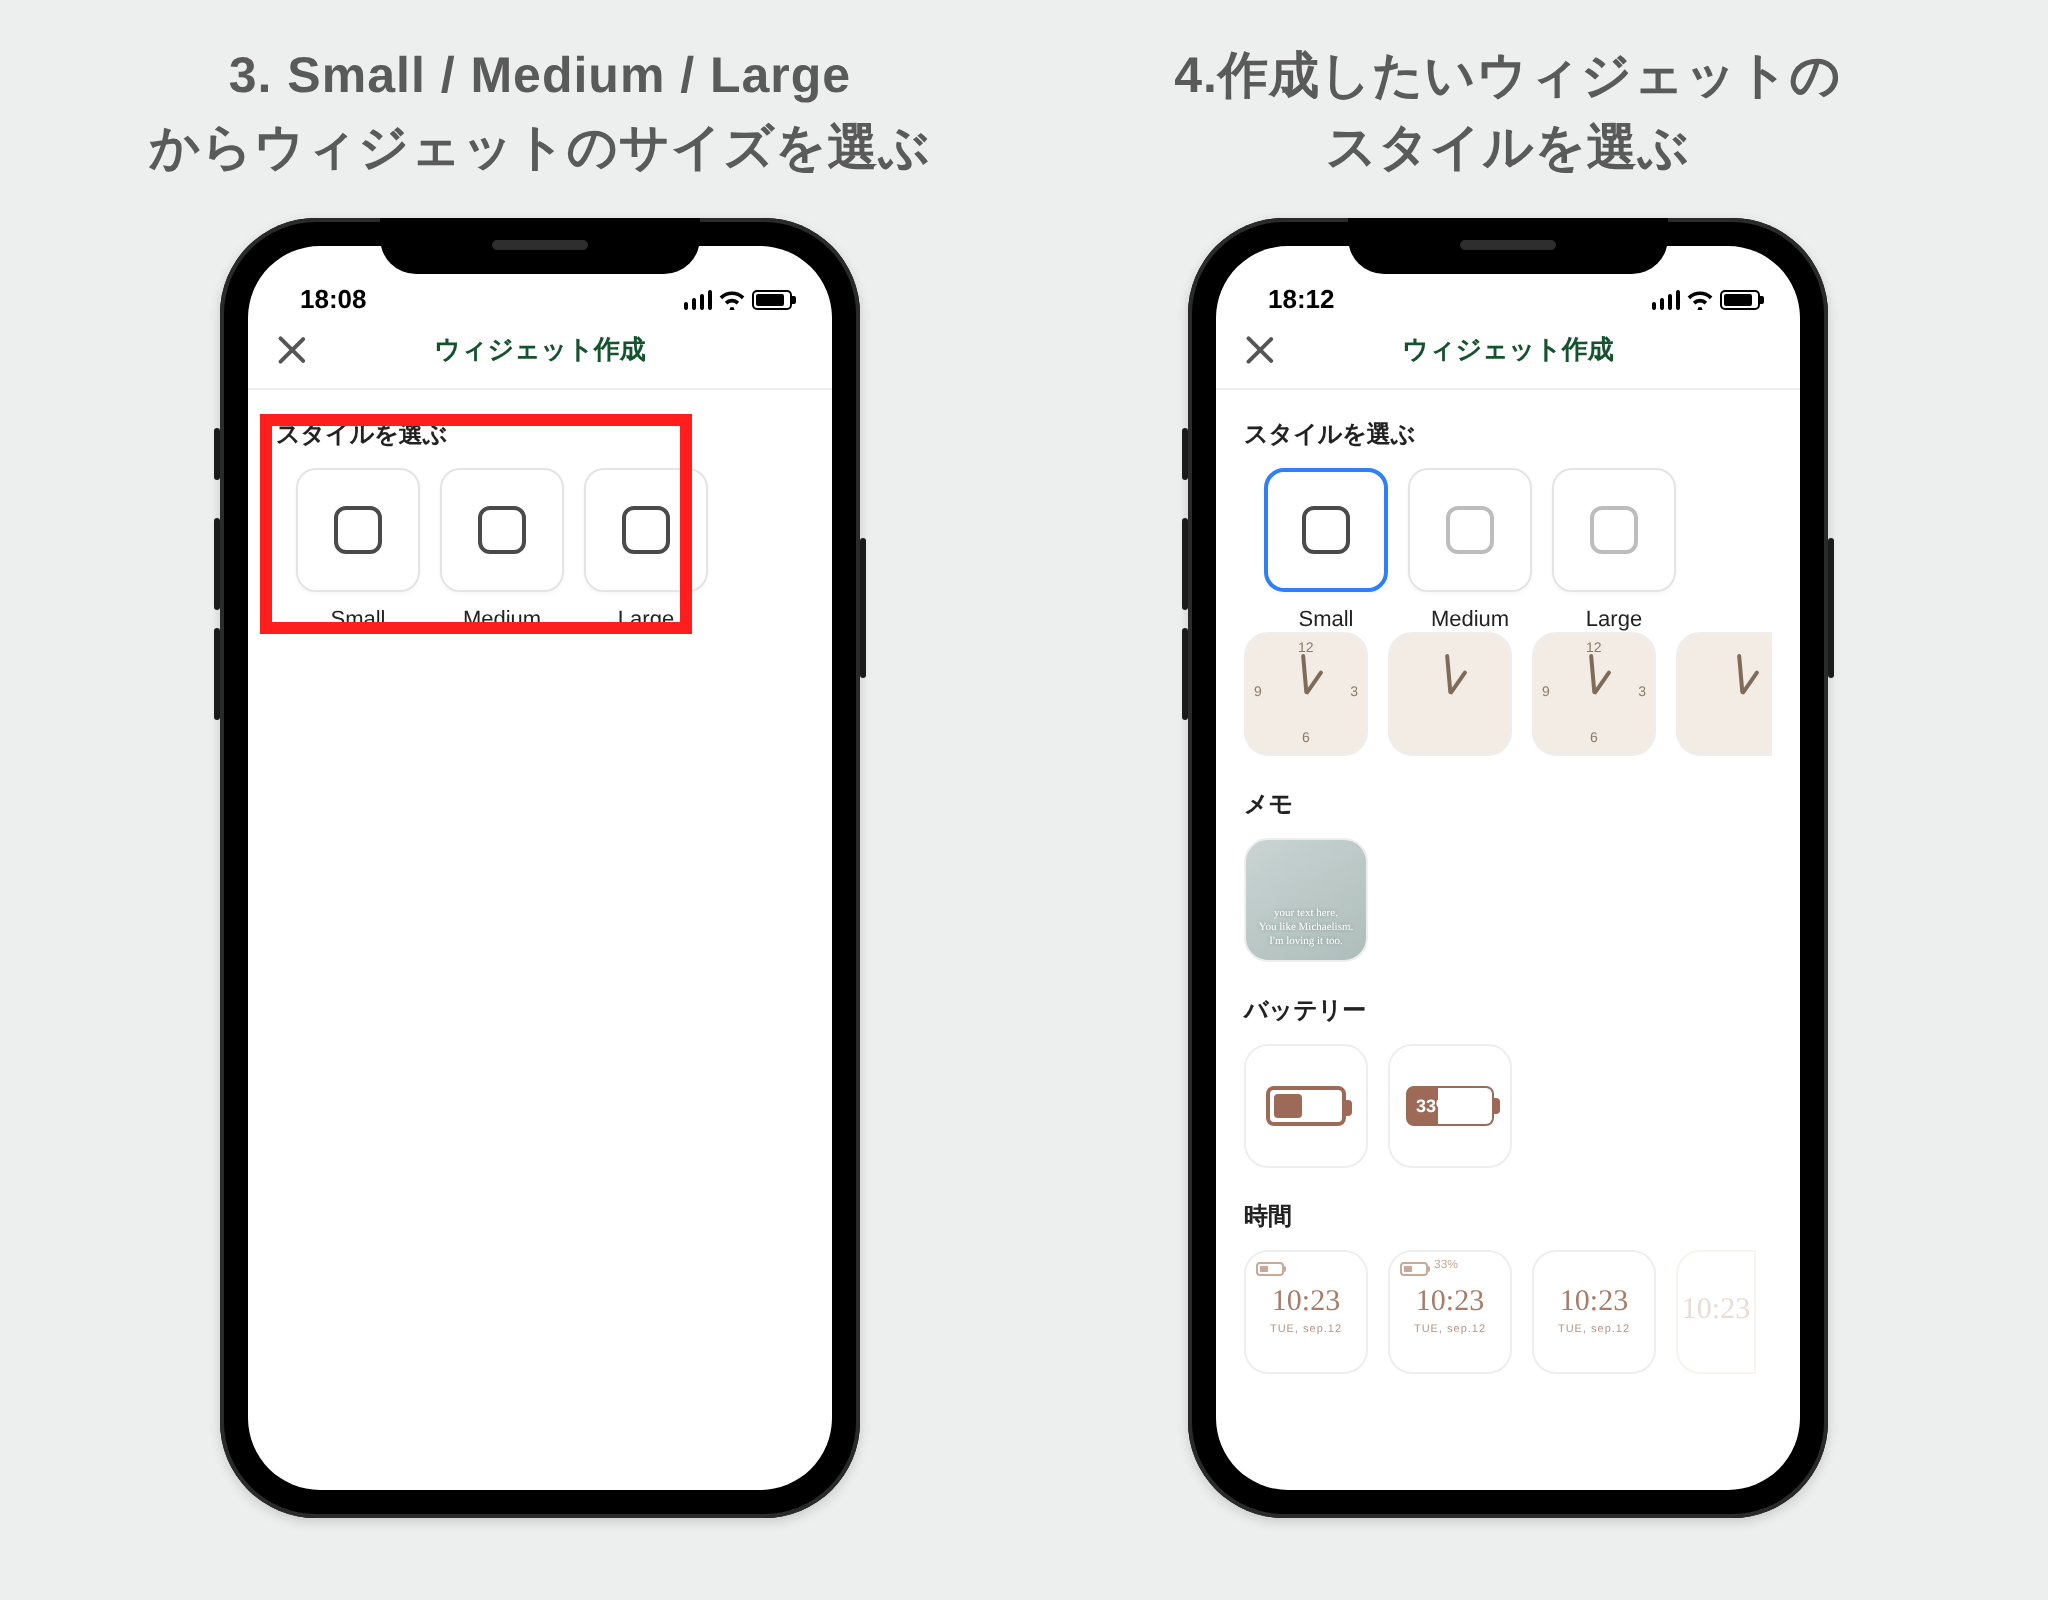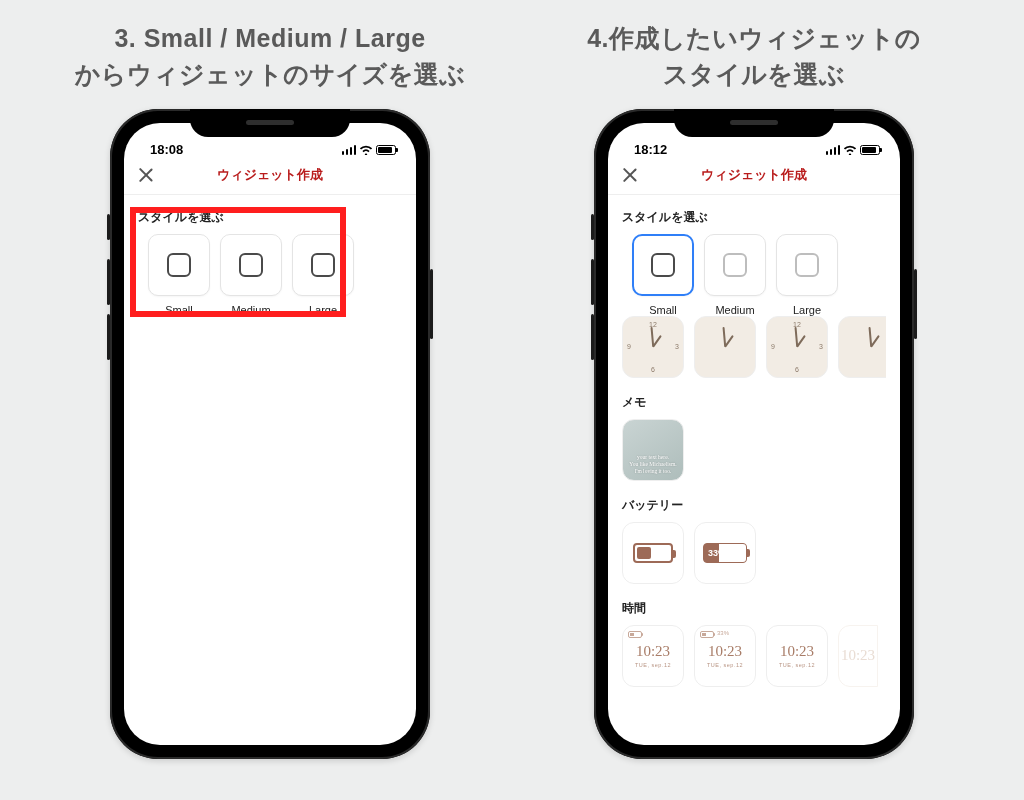--- a/index.html
+++ b/index.html
@@ -103,21 +103,21 @@
     position:absolute; left:14px; top:50%; transform:translateY(-50%);
     width:16px;height:16px; cursor:pointer;
   }
   .navhdr .close::before, .navhdr .close::after{
     content:""; position:absolute; left:7px; top:-1px; width:1.5px; height:18px;
     background:#555; border-radius:1px;
   }
   .navhdr .close::before{ transform:rotate(45deg);}
   .navhdr .close::after{ transform:rotate(-45deg);}
   .navhdr .title{
-    width:100%; text-align:center; font-size:13px; font-weight:700; color:#b91c1c;
+    width:100%; text-align:center; font-size:13px; font-weight:700; color:#14532d;
   }
 
   .content { padding: 10px 14px 14px; font-size:12px; color:#222; }
   .seclabel { font-size:12px; font-weight:700; margin: 4px 0 8px; }
 
   
   .size-row { display:flex; gap:10px;padding-left:10px; }
   .size-opt {
     width:62px; text-align:center;
   }

